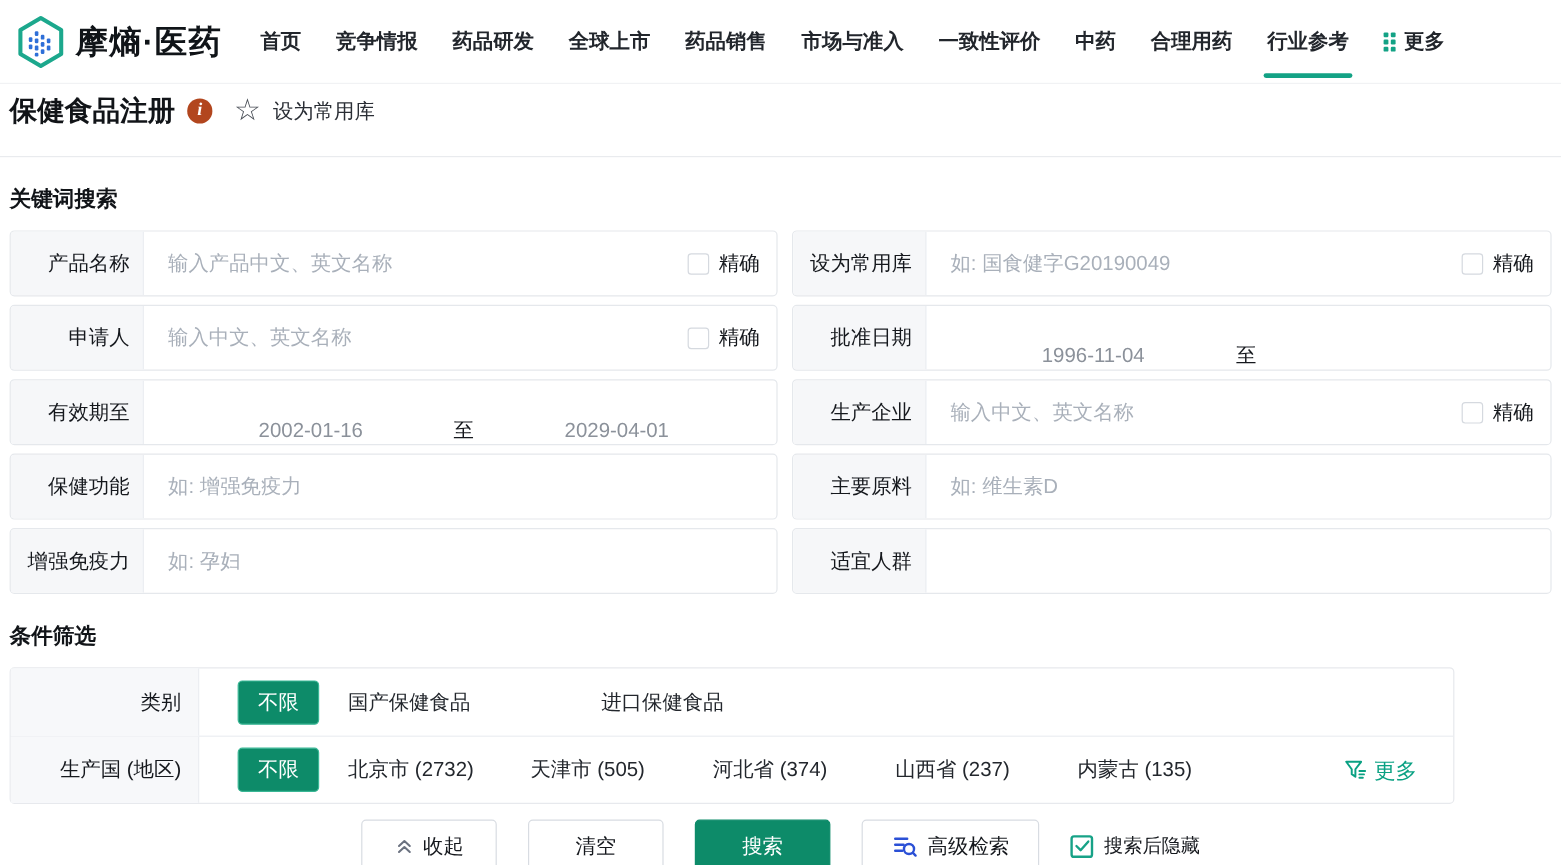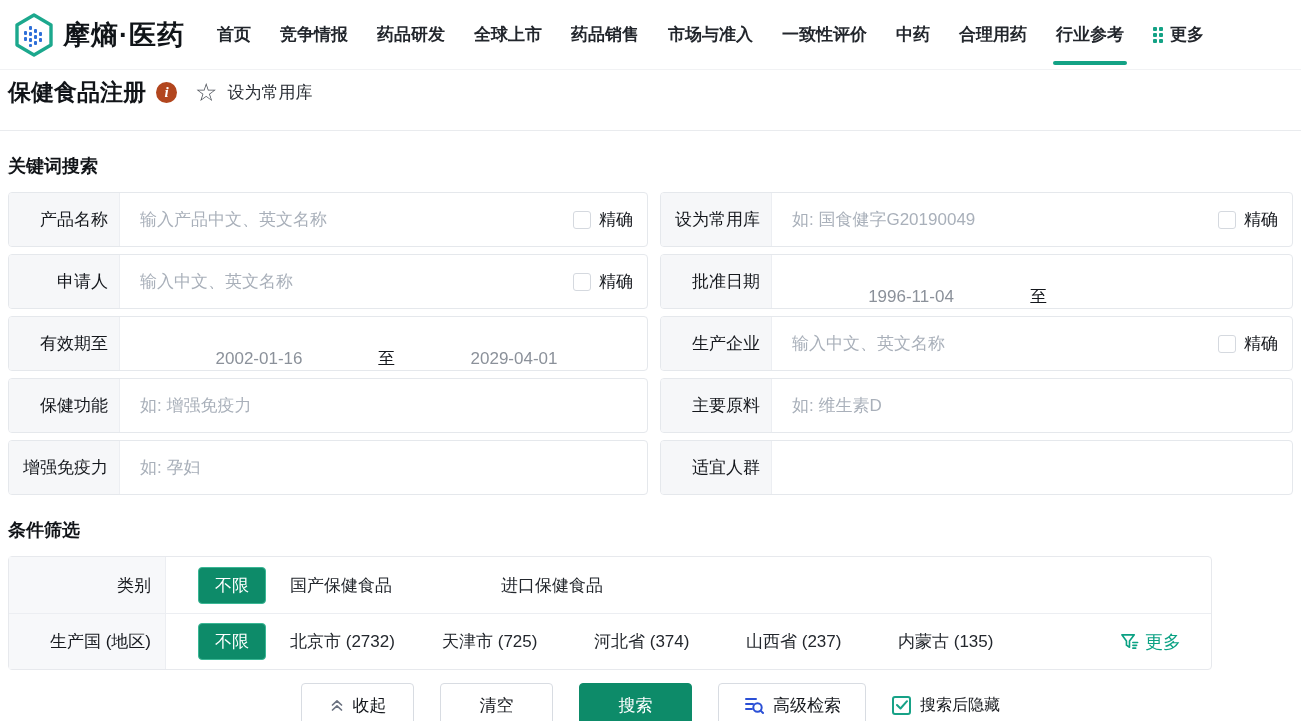--- a/index.html
+++ b/index.html
@@ -243,21 +243,21 @@
         <span class="opt wcat">国产保健食品</span>
         <span class="opt wcat">进口保健食品</span>
       </div>
     </div>
 
     <div class="frow">
       <div class="flab">生产国 (地区)</div>
       <div class="fopts">
         <span class="opt-sel">不限</span>
         <span class="opt wprov">北京市 (2732)</span>
-        <span class="opt wprov">天津市 (725)</span>
+        <span class="opt wprov">天津市 (505)</span>
         <span class="opt wprov">河北省 (374)</span>
         <span class="opt wprov">山西省 (237)</span>
         <span class="opt wprov">内蒙古 (135)</span>
         <span class="more-link">
           <svg width="21" height="21" viewBox="0 0 22 22">
             <path d="M3 4h13l-5 6.5V17l-3.2-2.2v-4.3L3 4z" fill="none" stroke="#0aa183" stroke-width="1.7" stroke-linejoin="round"></path>
             <path d="M14.5 12h5M14.5 15h4M14.5 18h3" stroke="#0aa183" stroke-width="1.7" stroke-linecap="round"></path>
           </svg>
           <span>更多</span>
         </span>

